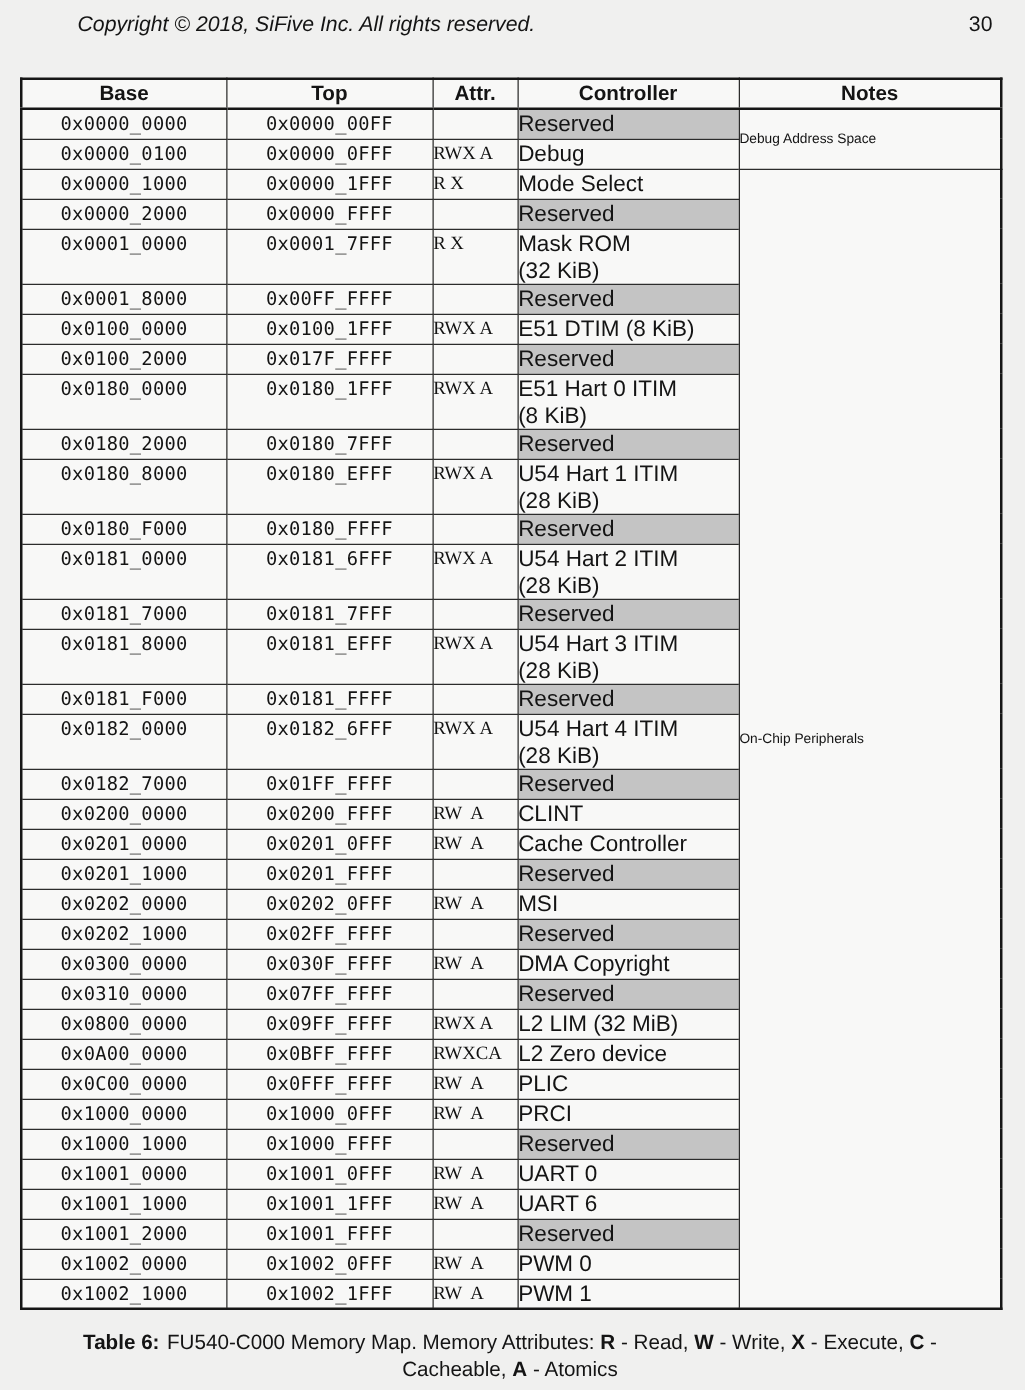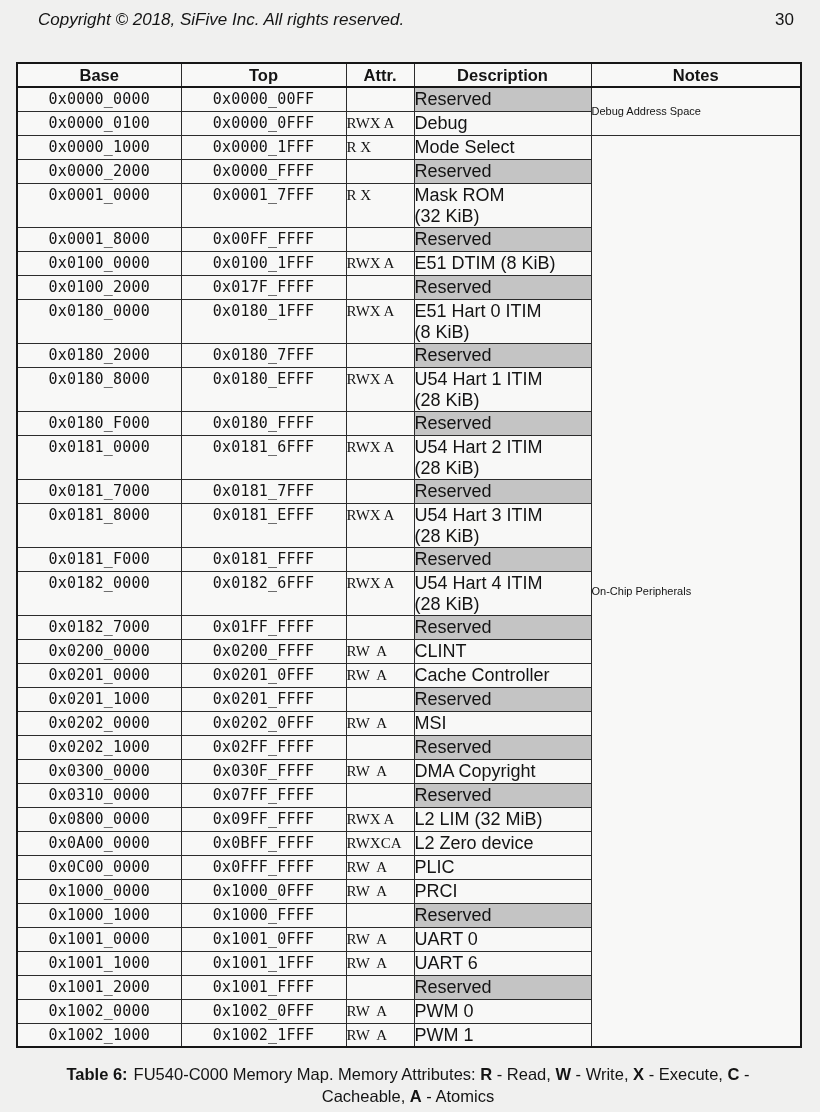--- a/index.html
+++ b/index.html
@@ -13,21 +13,21 @@
     overflow: hidden;
   }
   .page-header {
     position: absolute;
     top: 10px; left: 38px; right: 26px;
     display: flex;
     justify-content: space-between;
     align-items: baseline;
     font-size: 17px;
   }
-  .copyright { font-style: italic; }
+  .copyright { font-style: italic; margin-left: 24px; }
   .page-num { font-style: normal; }
 
   table.memmap {
     position: absolute;
     left: 16px; top: 62px;
     width: 784px;
     border-collapse: collapse;
     background: #f8f8f7;
     border: 2px solid #161616;
     table-layout: fixed;
@@ -97,21 +97,21 @@
     <col style="width:165px">
     <col style="width:68px">
     <col style="width:177px">
     <col style="width:210px">
   </colgroup>
   <thead>
     <tr>
       <th>Base</th>
       <th>Top</th>
       <th>Attr.</th>
-      <th>Description</th>
+      <th>Controller</th>
       <th>Notes</th>
     </tr>
   </thead>
   <tbody>
       <tr>
         <td class="base">0x0000_0000</td>
         <td class="top">0x0000_00FF</td>
         <td class="attr"></td>
         <td class="desc reserved">Reserved</td>
         <td class="notes" rowspan="2">Debug Address Space</td>

